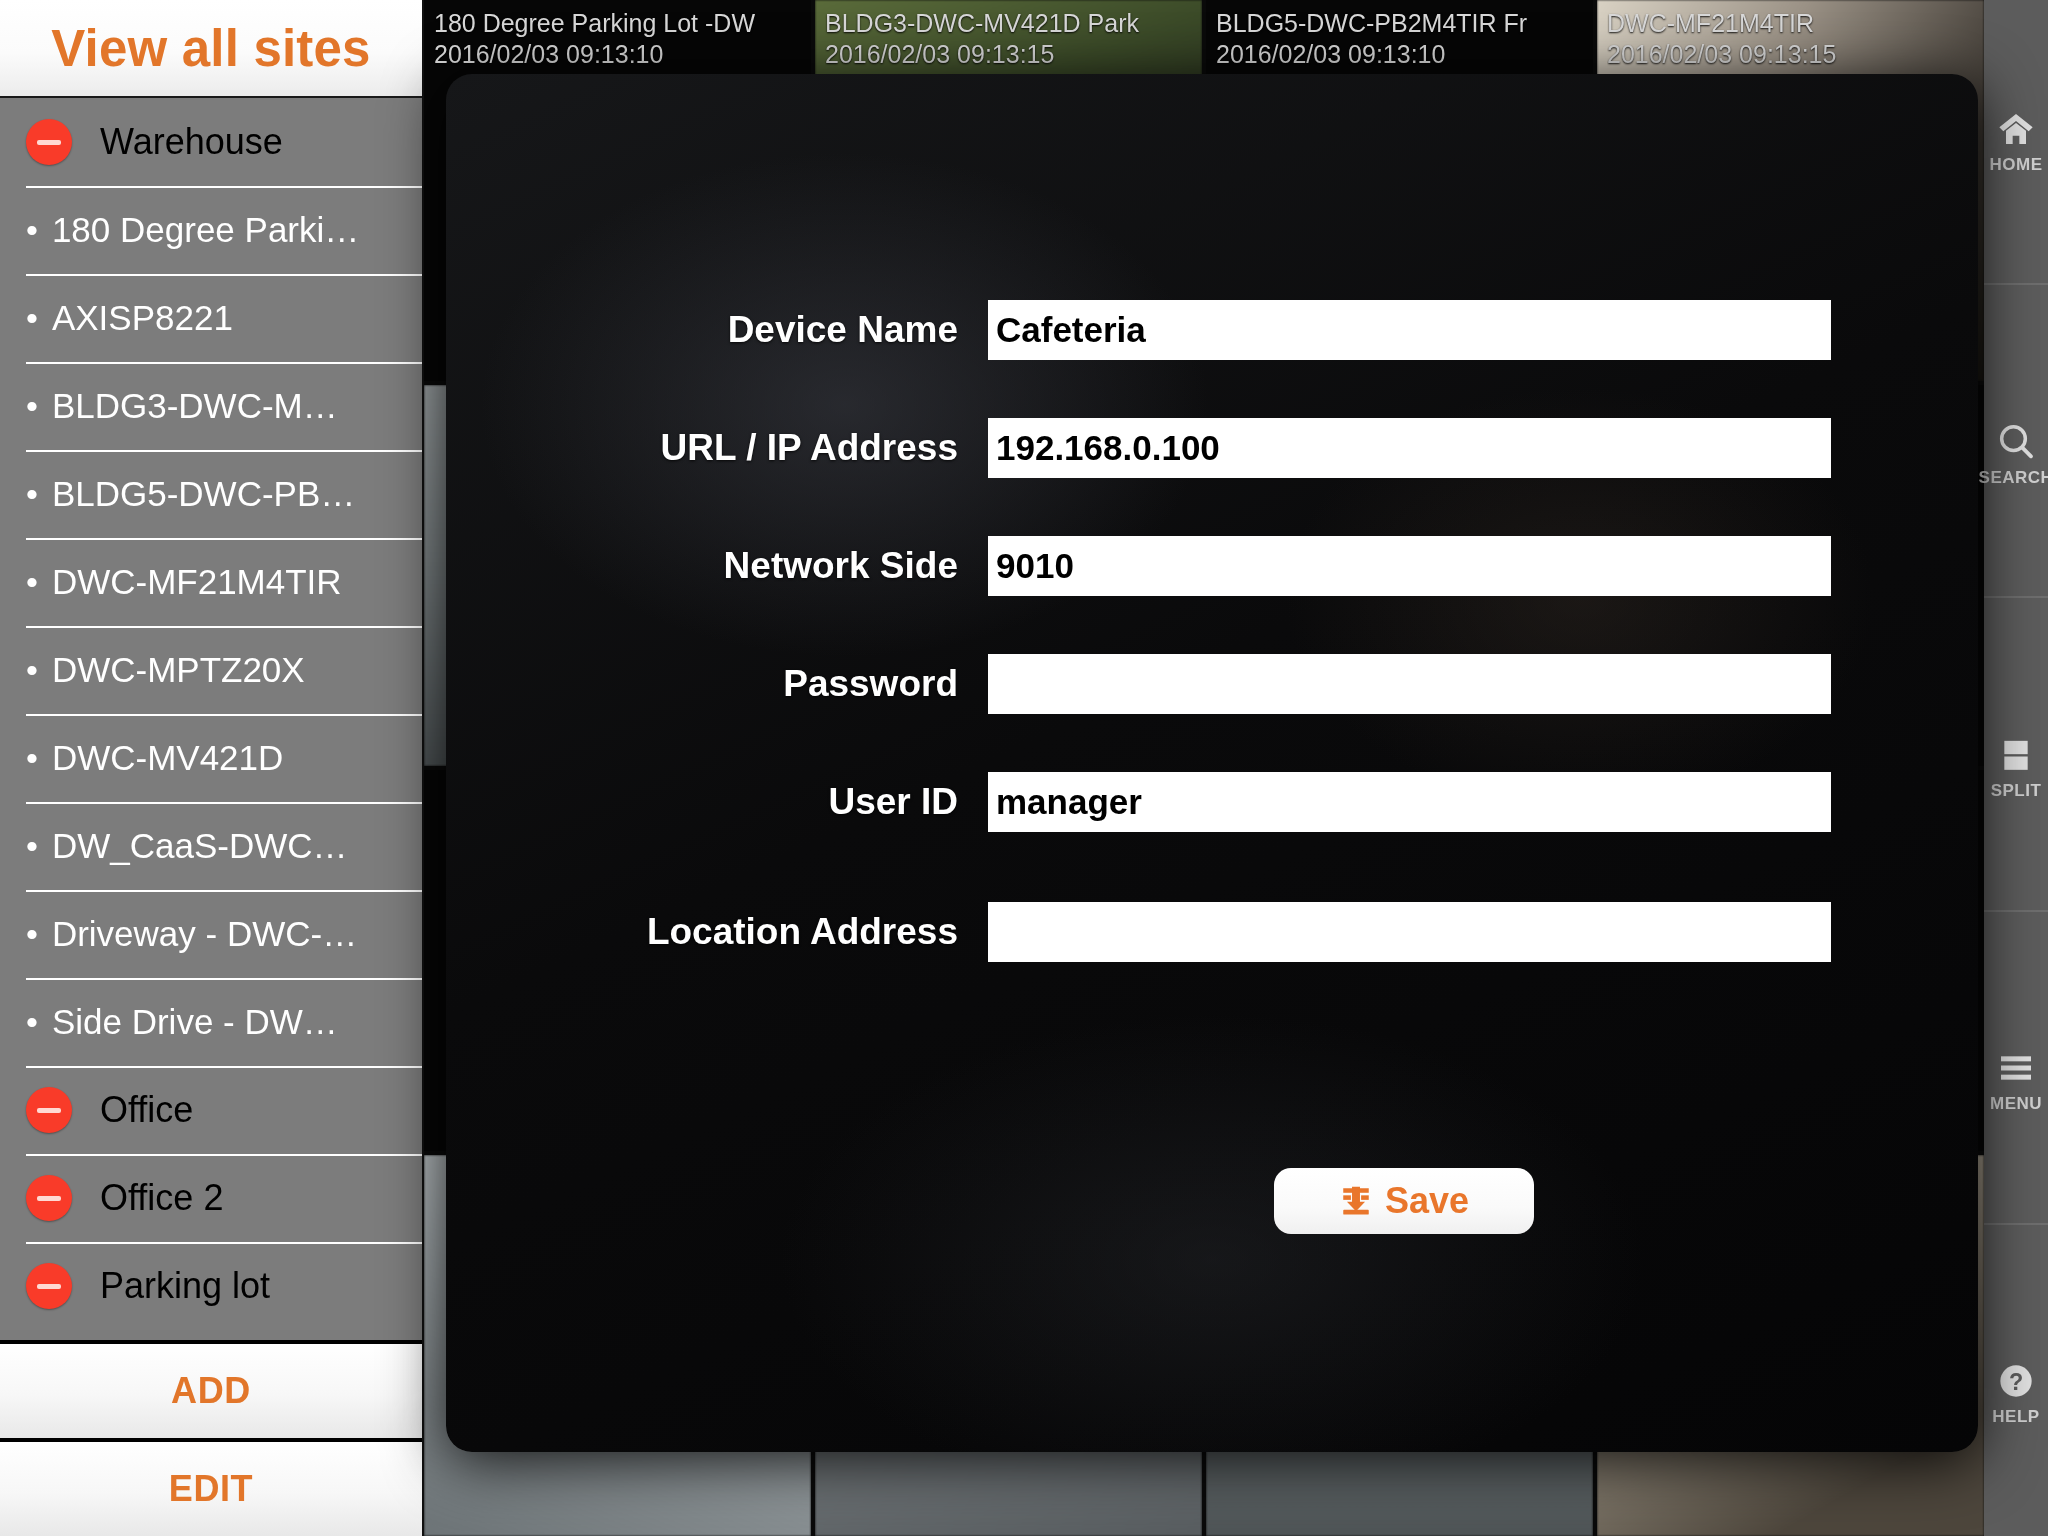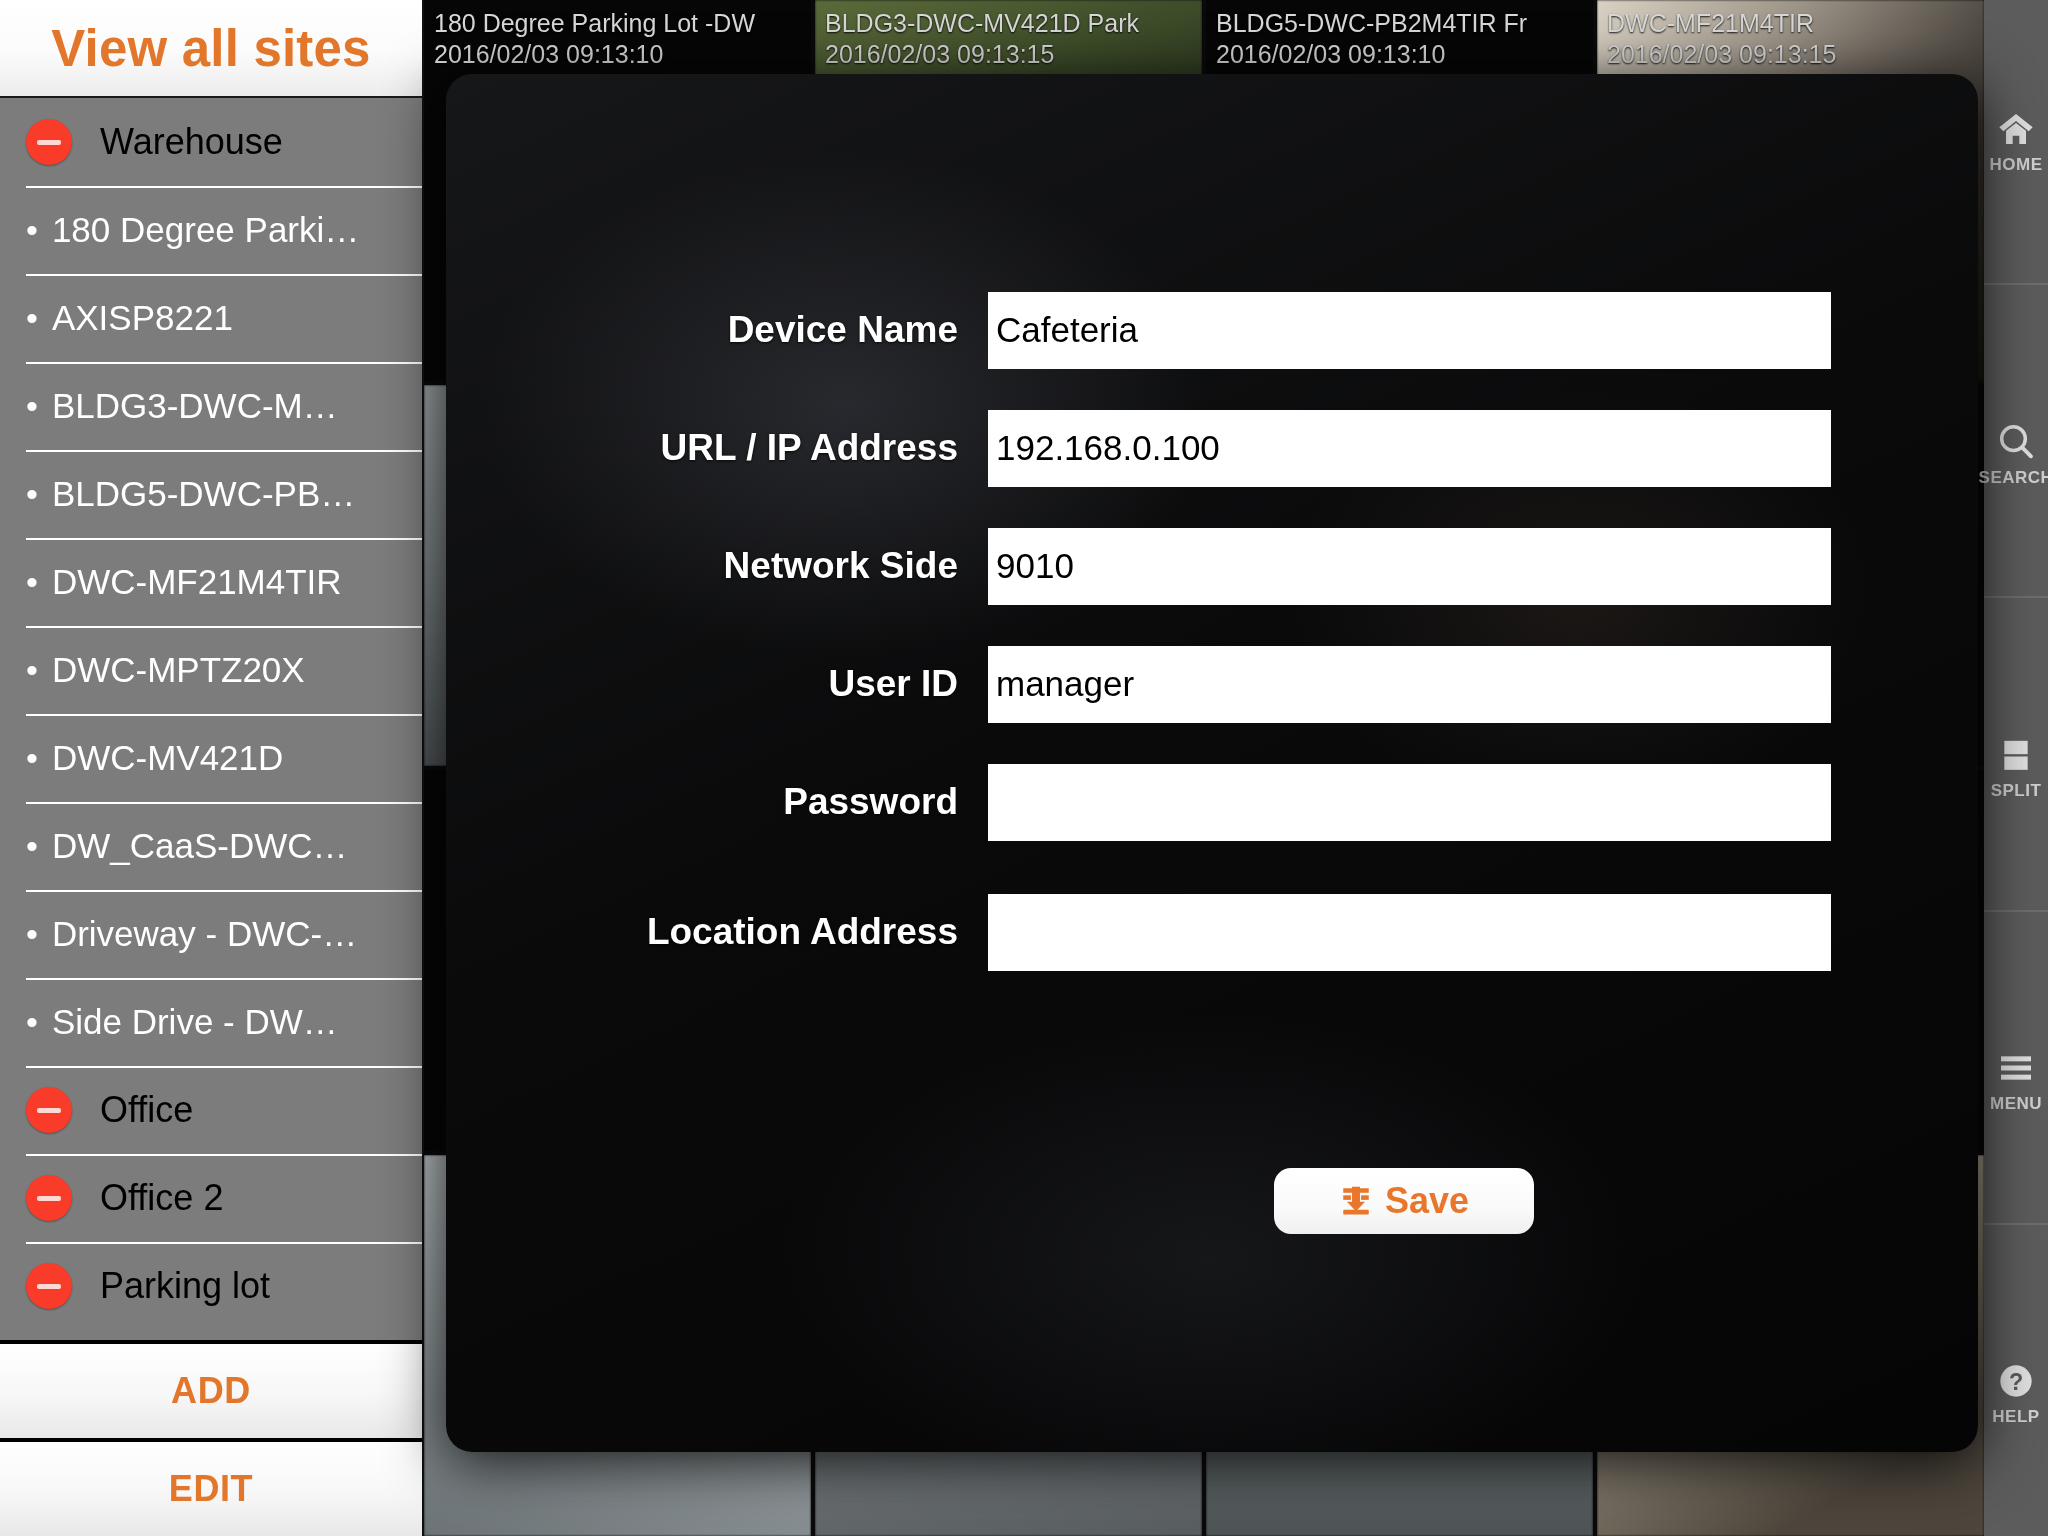--- a/index.html
+++ b/index.html
@@ -195,27 +195,27 @@
     flex: 0 0 530px;
     text-align: right;
     color: #ffffff;
     font-size: 37px;
     font-weight: bold;
     padding-right: 30px;
     text-shadow: 0 1px 3px rgba(0,0,0,.8);
   }
   .form-input {
     width: 843px;
-    height: 77px;
+    height: 60px;
     background: #ffffff;
     border: none;
     outline: none;
     font-family: "Liberation Sans", sans-serif;
     font-size: 35px;
-    font-weight: normal;
+    font-weight: bold;
     color: #000;
     padding: 0 8px;
   }
   .form-row.gap-extra { margin-top: 38px; }
   .save-wrap {
     position: absolute;
     left: 828px;
     top: 1094px;
     width: 260px;
   }
@@ -430,26 +430,26 @@
         </div>
         <div class="form-row">
           <div class="form-label">URL / IP Address</div>
           <input class="form-input" type="text" value="192.168.0.100" placeholder="" style="">
         </div>
         <div class="form-row">
           <div class="form-label">Network Side</div>
           <input class="form-input" type="text" value="9010" placeholder="" style="">
         </div>
         <div class="form-row">
+          <div class="form-label">Password</div>
+          <input class="form-input" type="text" value="" placeholder="" style="">
+        </div>
+        <div class="form-row">
           <div class="form-label">User ID</div>
           <input class="form-input" type="text" value="manager" placeholder="" style="">
-        </div>
-        <div class="form-row">
-          <div class="form-label">Password</div>
-          <input class="form-input" type="text" value="" placeholder="" style="">
         </div>
         <div class="form-row gap-extra">
           <div class="form-label">Location Address</div>
           <input class="form-input" type="text" value="" placeholder="" style="">
         </div>
       </div>
 
     <div class="save-wrap">
       <button class="save-btn">
         <span class="save-icon">

